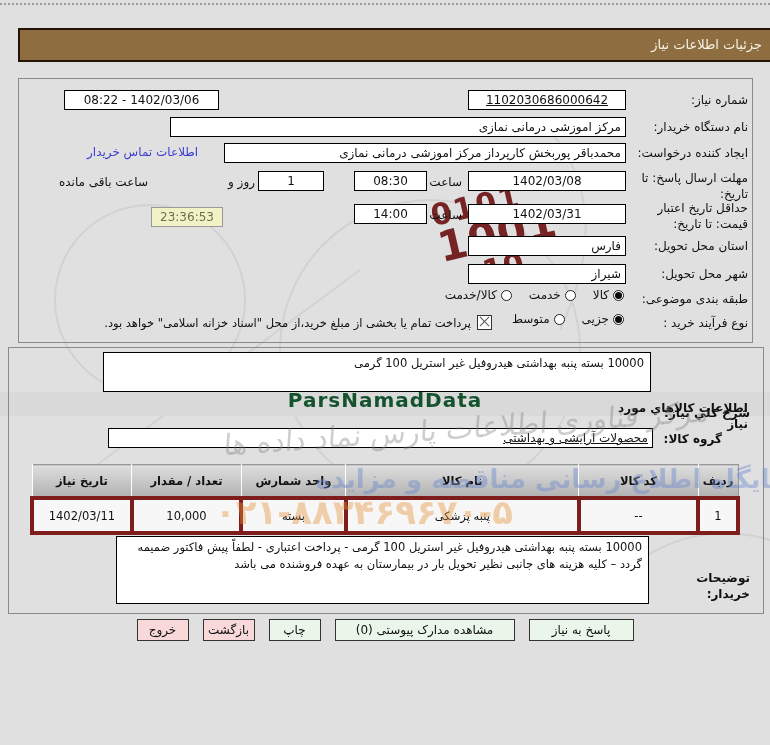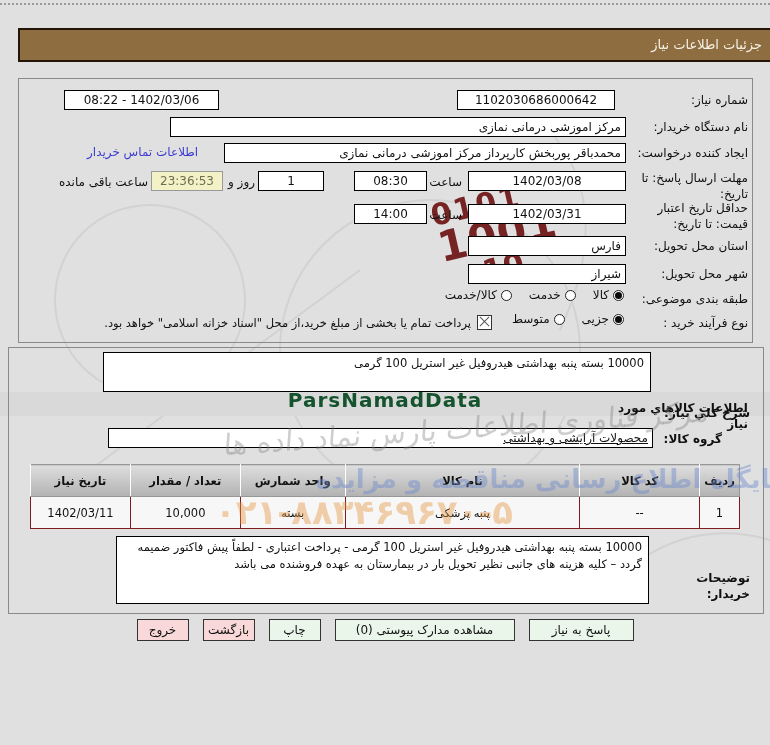--- a/index.html
+++ b/index.html
@@ -16,37 +16,37 @@
   #box2{top:347px;left:8px;width:754px;height:265px;}
   
   .lbl{position:absolute;font-size:12px;text-align:right;line-height:1.35;z-index:2;}
   .b{font-weight:bold;}
   .inp{position:absolute;background:#fff;border:1px solid #000;height:18px;line-height:18px;
        font-size:12px;padding:0 4px;box-sizing:content-box;z-index:2;overflow:hidden;white-space:nowrap;}
   .c{text-align:center;} .r{text-align:right;}
   .ta{position:absolute;background:#fff;border:1px solid #000;font-size:11.5px;line-height:1.5;
       padding:2px 6px;text-align:right;z-index:2;box-sizing:border-box;overflow:hidden;}
   .link{position:absolute;color:#3b3bd1;font-size:12px;z-index:2;cursor:pointer;}
-  .ylw{background:#f2f2c6;border:1px solid #999;color:#6e6e52;}
+  .ylw{background:#f2f2c6;border:1px solid #999;color:#6e6e52;margin-top:36px;}
   
   .optrow{position:absolute;display:flex;flex-direction:row;align-items:center;gap:17px;z-index:2;}
   .opt{display:flex;align-items:center;gap:4px;font-size:12px;}
   .radio{width:11px;height:11px;border-radius:50%;border:1px solid #222;background:#fff;
          display:inline-block;box-sizing:border-box;position:relative;}
   .radio.sel::after{content:"";position:absolute;left:1px;top:1px;width:7px;height:7px;
          border-radius:50%;background:#0a0a0a;}
   .cb{position:absolute;width:13px;height:13px;border:1px solid #333;background:#fff;z-index:2;}
   .cb::before,.cb::after{content:"";position:absolute;left:0;right:0;top:5px;height:1px;background:#555;}
   .cb::before{transform:rotate(45deg);} .cb::after{transform:rotate(-45deg);}
   
   #tblwrap{position:absolute;top:464px;left:30px;z-index:2;}
   table{border-collapse:collapse;direction:rtl;width:710px;}
   th{background:linear-gradient(#dedede,#b2b2b2);font-size:11.5px;font-weight:bold;height:29px;
      border:1px solid #979797;border-left:1px solid #fdfdfd;}
-  td{background:#f7f7f7;font-size:11.5px;height:29px;text-align:center;border:1px solid #7f1d1d;}
+  td{background:#f7f7f7;font-size:11.5px;height:29px;text-align:center;border:4px solid #7f1d1d;}
   
   #btnrow{position:absolute;top:619px;left:0;width:770px;display:flex;flex-direction:row;
           justify-content:center;gap:14px;z-index:2;}
   .btn{height:22px;line-height:20px;border:1px solid #333;font-size:12px;text-align:center;
        box-sizing:border-box;cursor:pointer;}
   .green{background:#e9f6e9;} .pink{background:#f8d8d8;}
   
   .band{position:absolute;top:392px;left:0;width:770px;height:24px;background:#d9d9d9;z-index:1;}
   .brand{position:absolute;top:388px;left:0;width:770px;text-align:center;direction:ltr;
          font-size:20px;font-weight:bold;color:#14532d;letter-spacing:1px;z-index:1;}
@@ -86,21 +86,21 @@
     <div class="s3">10</div>
   </div>
 
   <div class="hdr">
     <span>جزئیات اطلاعات نیاز</span>
   </div>
 
   <div class="box" id="box1"></div>
 
   <div class="lbl" style="top:92px;left:628px;width:120px;">شماره نیاز:</div>
-  <div class="inp c" style="top:90px;left:457px;width:148px;direction:ltr;">1102030686000642</div>
+  <div class="inp c" style="top:90px;left:468px;width:148px;direction:ltr;text-decoration:underline;">1102030686000642</div>
   <div class="inp c" style="top:90px;left:64px;width:145px;direction:ltr;">08:22 - 1402/03/06</div>
 
   <div class="lbl" style="top:119px;left:628px;width:120px;">نام دستگاه خریدار:</div>
   <div class="inp r" style="top:117px;left:170px;width:446px;">مرکز اموزشی درمانی نمازی</div>
 
   <div class="lbl" style="top:145px;left:628px;width:120px;">ایجاد کننده درخواست:</div>
   <div class="inp r" style="top:143px;left:224px;width:392px;">محمدباقر پوربخش کارپرداز مرکز اموزشی درمانی نمازی</div>
   <div class="link" style="top:145px;left:87px;">اطلاعات تماس خریدار</div>
 
   <div class="lbl" style="top:170px;left:625px;width:123px;">مهلت ارسال پاسخ: تا تاریخ:</div>

